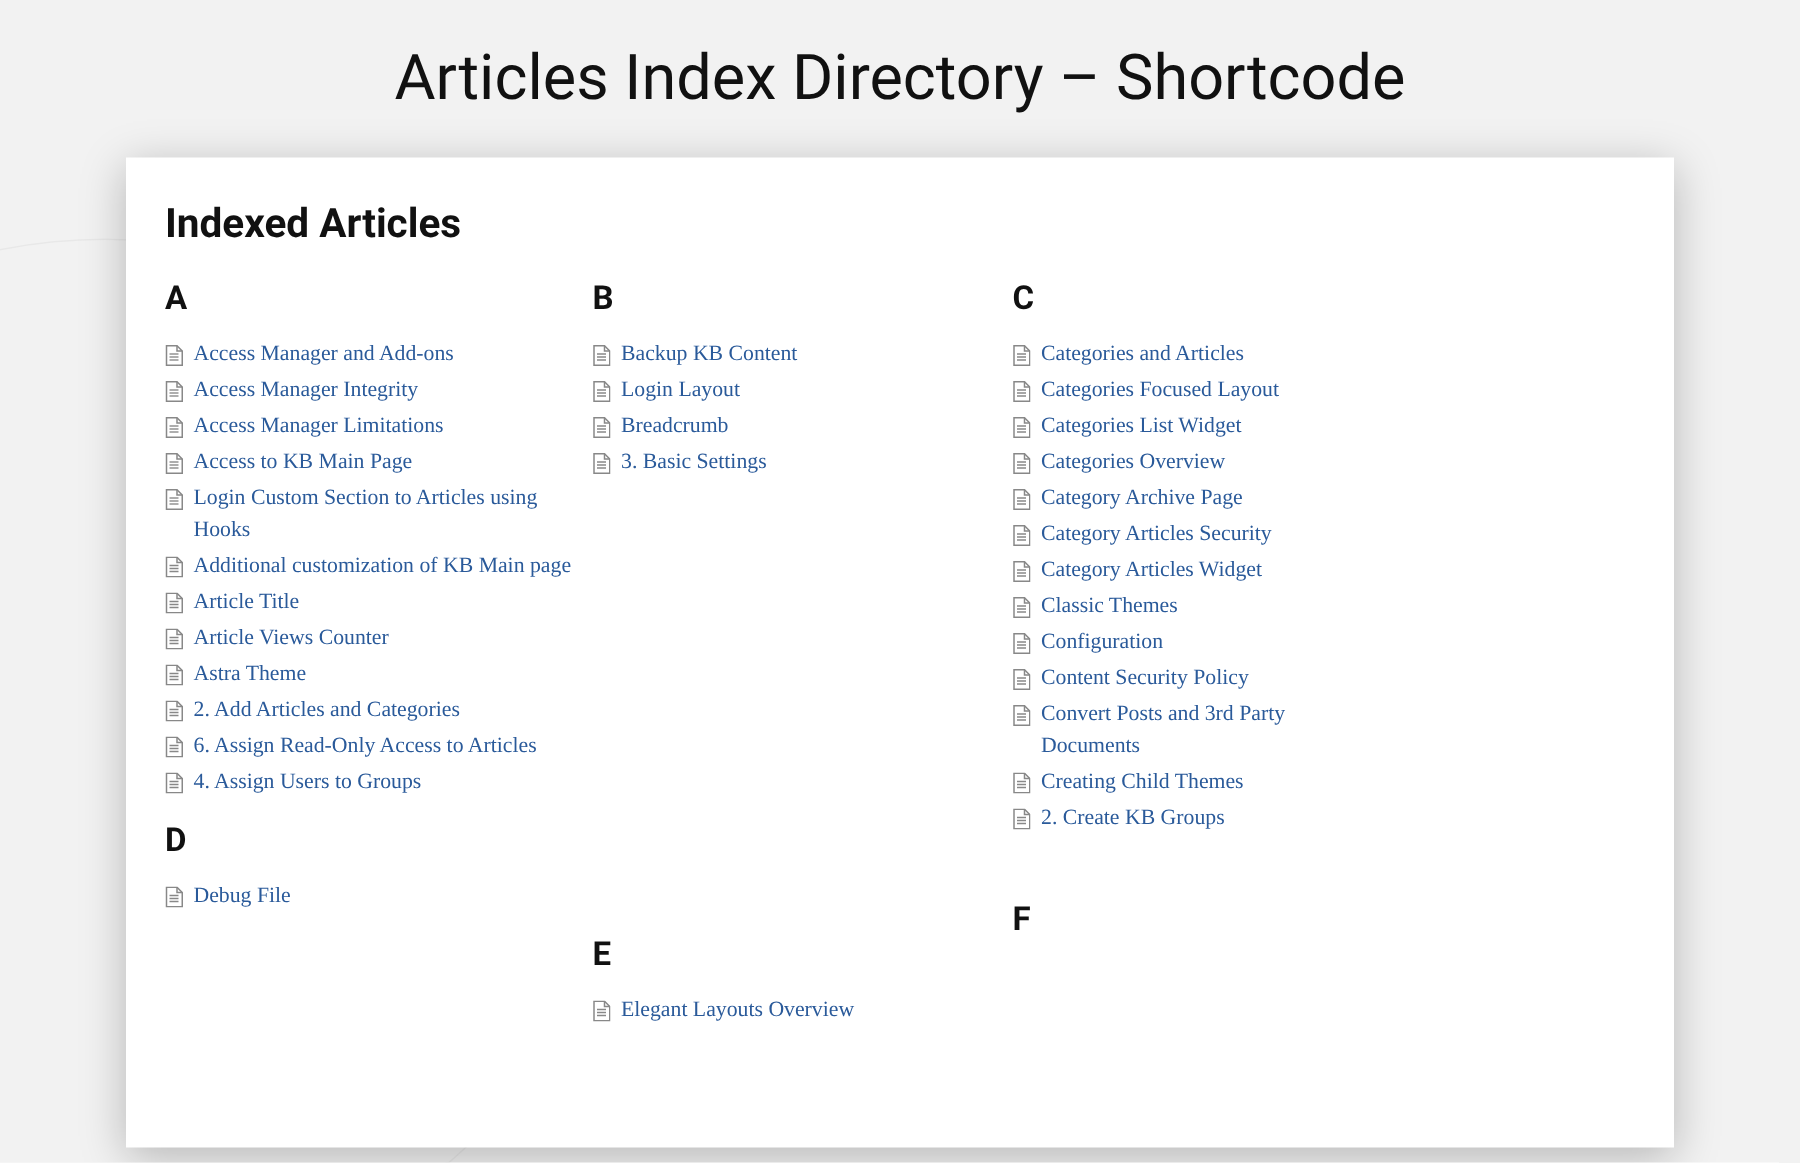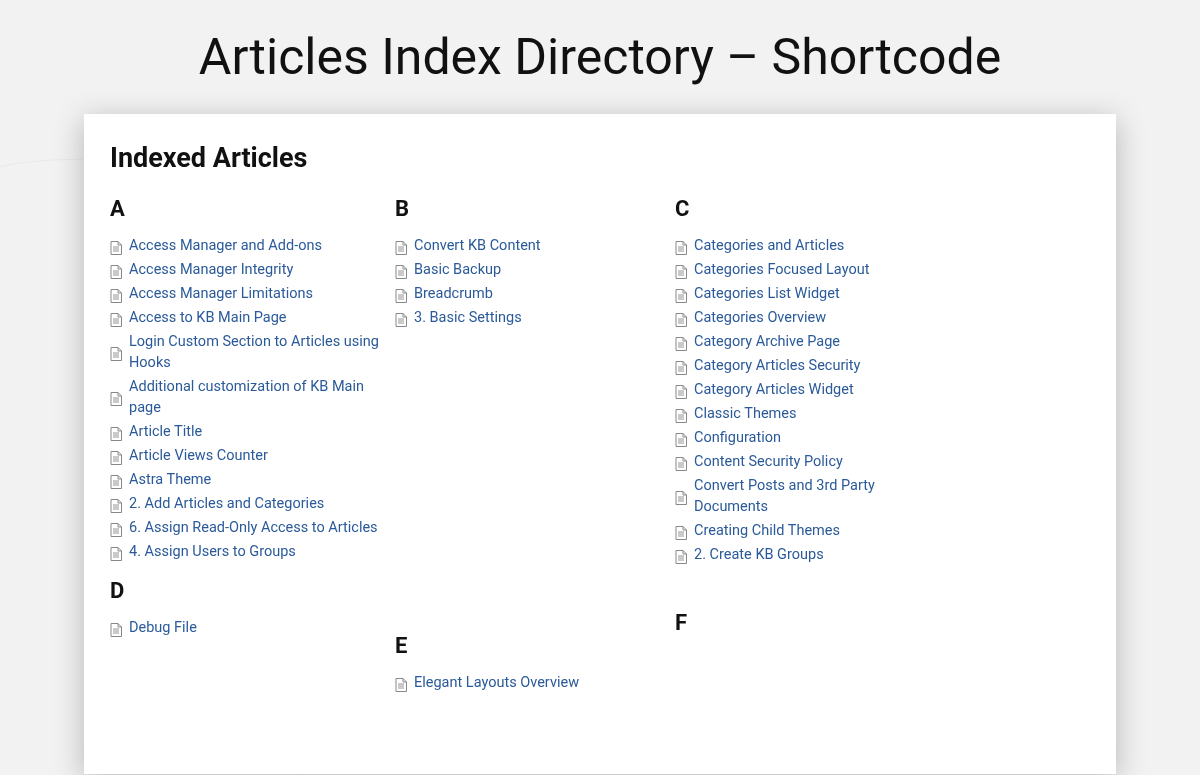--- a/index.html
+++ b/index.html
@@ -21,21 +21,21 @@
       top: 160px;
       width: 700px;
       height: 700px;
       border-radius: 50%;
       background: #f2f2f2;
       box-shadow: 0 0 0 1px rgba(0,0,0,0.04);
       z-index: 0;
     }
     .page-title {
       text-align: center;
-      font-size: 50px;
+      font-size: 42px;
       font-weight: 400;
       color: #111;
       padding-top: 28px;
       padding-bottom: 28px;
       position: relative;
       z-index: 1;
     }
     .panel {
       position: relative;
       z-index: 1;
@@ -71,23 +71,24 @@
       margin-top: 0;
     }
     .section + .section {
       margin-top: 16px;
     }
     ul.article-list {
       list-style: none;
     }
     ul.article-list li {
       display: flex;
-      align-items: center;
+      align-items: flex-start;
       margin-bottom: 3px;
       line-height: 1.45;
+      font-family: Liberation Serif, serif;
     }
     .doc-icon {
       flex: 0 0 auto;
       width: 12px;
       height: 14px;
       margin-top: 4px;
       margin-right: 7px;
     }
     .doc-icon svg {
       display: block;
@@ -285,33 +286,33 @@
             <li>
               <span class="doc-icon">
                 <svg width="12" height="14" viewBox="0 0 12 14">
                   <path d="M1 0.5 L8 0.5 L11.5 4 L11.5 13.5 L1 13.5 Z" fill="none" stroke="#888" stroke-width="1"></path>
                   <path d="M8 0.5 L8 4 L11.5 4" fill="none" stroke="#888" stroke-width="1"></path>
                   <line x1="3" y1="6" x2="9" y2="6" stroke="#888" stroke-width="0.9"></line>
                   <line x1="3" y1="8" x2="9" y2="8" stroke="#888" stroke-width="0.9"></line>
                   <line x1="3" y1="10" x2="9" y2="10" stroke="#888" stroke-width="0.9"></line>
                 </svg>
               </span>
-              <a class="article-link">Convert KB Content</a>
-            </li>
-            <li>
-              <span class="doc-icon">
-                <svg width="12" height="14" viewBox="0 0 12 14">
-                  <path d="M1 0.5 L8 0.5 L11.5 4 L11.5 13.5 L1 13.5 Z" fill="none" stroke="#888" stroke-width="1"></path>
-                  <path d="M8 0.5 L8 4 L11.5 4" fill="none" stroke="#888" stroke-width="1"></path>
-                  <line x1="3" y1="6" x2="9" y2="6" stroke="#888" stroke-width="0.9"></line>
-                  <line x1="3" y1="8" x2="9" y2="8" stroke="#888" stroke-width="0.9"></line>
-                  <line x1="3" y1="10" x2="9" y2="10" stroke="#888" stroke-width="0.9"></line>
-                </svg>
-              </span>
-              <a class="article-link">Basic Backup</a>
+              <a class="article-link">Backup KB Content</a>
+            </li>
+            <li>
+              <span class="doc-icon">
+                <svg width="12" height="14" viewBox="0 0 12 14">
+                  <path d="M1 0.5 L8 0.5 L11.5 4 L11.5 13.5 L1 13.5 Z" fill="none" stroke="#888" stroke-width="1"></path>
+                  <path d="M8 0.5 L8 4 L11.5 4" fill="none" stroke="#888" stroke-width="1"></path>
+                  <line x1="3" y1="6" x2="9" y2="6" stroke="#888" stroke-width="0.9"></line>
+                  <line x1="3" y1="8" x2="9" y2="8" stroke="#888" stroke-width="0.9"></line>
+                  <line x1="3" y1="10" x2="9" y2="10" stroke="#888" stroke-width="0.9"></line>
+                </svg>
+              </span>
+              <a class="article-link">Login Layout</a>
             </li>
             <li>
               <span class="doc-icon">
                 <svg width="12" height="14" viewBox="0 0 12 14">
                   <path d="M1 0.5 L8 0.5 L11.5 4 L11.5 13.5 L1 13.5 Z" fill="none" stroke="#888" stroke-width="1"></path>
                   <path d="M8 0.5 L8 4 L11.5 4" fill="none" stroke="#888" stroke-width="1"></path>
                   <line x1="3" y1="6" x2="9" y2="6" stroke="#888" stroke-width="0.9"></line>
                   <line x1="3" y1="8" x2="9" y2="8" stroke="#888" stroke-width="0.9"></line>
                   <line x1="3" y1="10" x2="9" y2="10" stroke="#888" stroke-width="0.9"></line>
                 </svg>

